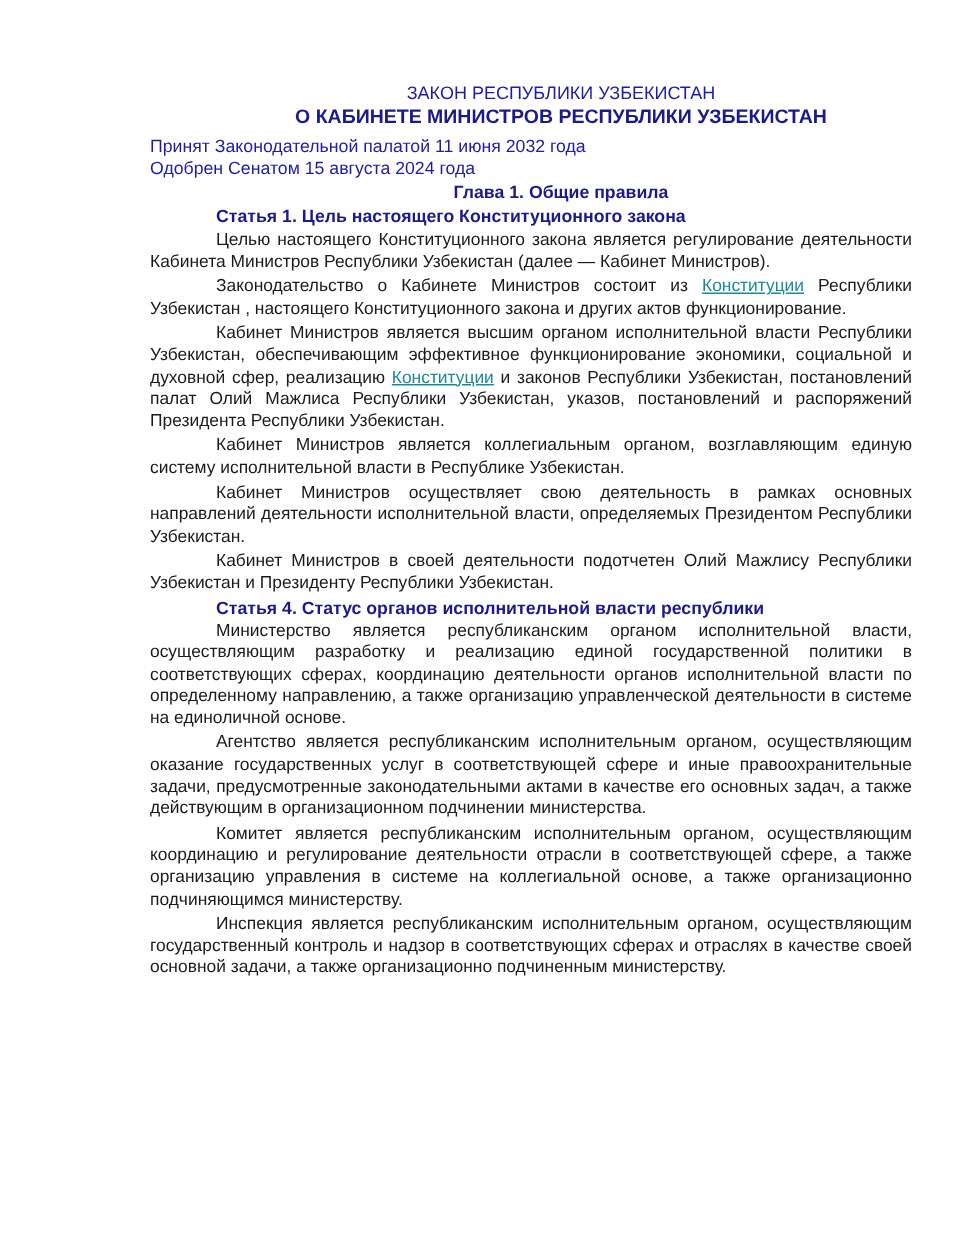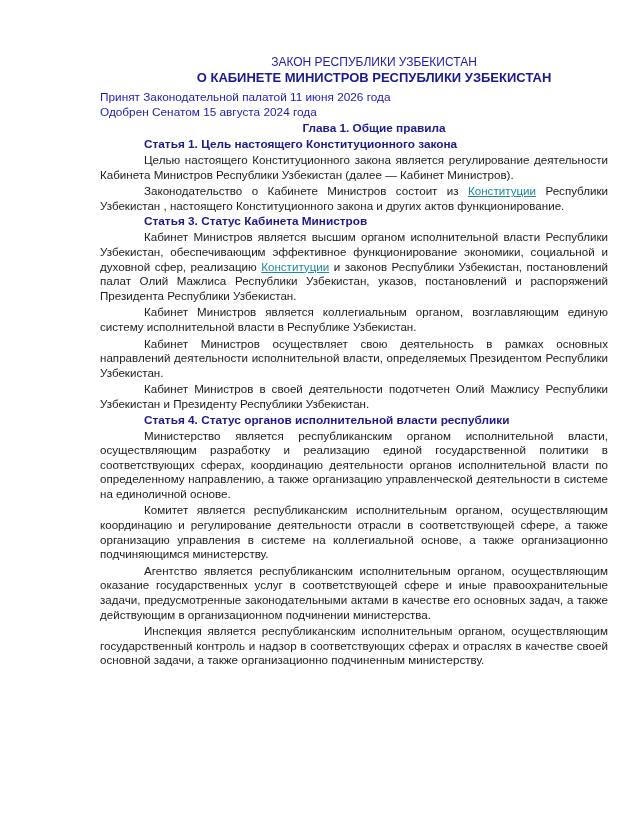--- a/index.html
+++ b/index.html
@@ -75,33 +75,32 @@
       text-decoration: underline;
       cursor: pointer;
     }
   </style>
 </head>
 <body>
 
 <div class="page">
   <p class="law-title">ЗАКОН РЕСПУБЛИКИ УЗБЕКИСТАН</p>
   <p class="law-subtitle">О КАБИНЕТЕ МИНИСТРОВ РЕСПУБЛИКИ УЗБЕКИСТАН</p>
-  <p class="meta">Принят Законодательной палатой 11 июня 2026 года</p>
+  <p class="meta">Принят Законодательной палатой 11 июня 2032 года</p>
   <p class="meta">Одобрен Сенатом 15 августа 2024 года</p>
   <p class="chapter">Глава 1. Общие правила</p>
 
   <p class="article">Статья 1. Цель настоящего Конституционного закона</p>
   <p class="para">Целью настоящего Конституционного закона является регулирование деятельности Кабинета Министров Республики Узбекистан (далее — Кабинет Министров).</p>
 
   <p class="para"><span>Законодательство о Кабинете Министров состоит из </span><a class="link">Конституции</a><span> Республики Узбекистан , настоящего Конституционного закона и других актов функционирование.</span></p>
 
-  <p class="article">Статья 3. Статус Кабинета Министров</p>
   <p class="para"><span>Кабинет Министров является высшим органом исполнительной власти Республики Узбекистан, обеспечивающим эффективное функционирование экономики, социальной и духовной сфер, реализацию </span><a class="link">Конституции</a><span> и законов Республики Узбекистан, постановлений палат Олий Мажлиса Республики Узбекистан, указов, постановлений и распоряжений Президента Республики Узбекистан.</span></p>
   <p class="para">Кабинет Министров является коллегиальным органом, возглавляющим единую систему исполнительной власти в Республике Узбекистан.</p>
   <p class="para">Кабинет Министров осуществляет свою деятельность в рамках основных направлений деятельности исполнительной власти, определяемых Президентом Республики Узбекистан.</p>
   <p class="para">Кабинет Министров в своей деятельности подотчетен Олий Мажлису Республики Узбекистан и Президенту Республики Узбекистан.</p>
 
   <p class="article">Статья 4. Статус органов исполнительной власти республики</p>
   <p class="para">Министерство является республиканским органом исполнительной власти, осуществляющим разработку и реализацию единой государственной политики в соответствующих сферах, координацию деятельности органов исполнительной власти по определенному направлению, а также организацию управленческой деятельности в системе на единоличной основе.</p>
+  <p class="para">Агентство является республиканским исполнительным органом, осуществляющим оказание государственных услуг в соответствующей сфере и иные правоохранительные задачи, предусмотренные законодательными актами в качестве его основных задач, а также действующим в организационном подчинении министерства.</p>
   <p class="para">Комитет является республиканским исполнительным органом, осуществляющим координацию и регулирование деятельности отрасли в соответствующей сфере, а также организацию управления в системе на коллегиальной основе, а также организационно подчиняющимся министерству.</p>
-  <p class="para">Агентство является республиканским исполнительным органом, осуществляющим оказание государственных услуг в соответствующей сфере и иные правоохранительные задачи, предусмотренные законодательными актами в качестве его основных задач, а также действующим в организационном подчинении министерства.</p>
   <p class="para">Инспекция является республиканским исполнительным органом, осуществляющим государственный контроль и надзор в соответствующих сферах и отраслях в качестве своей основной задачи, а также организационно подчиненным министерству.</p>
 </div>
 
 </body></html>

